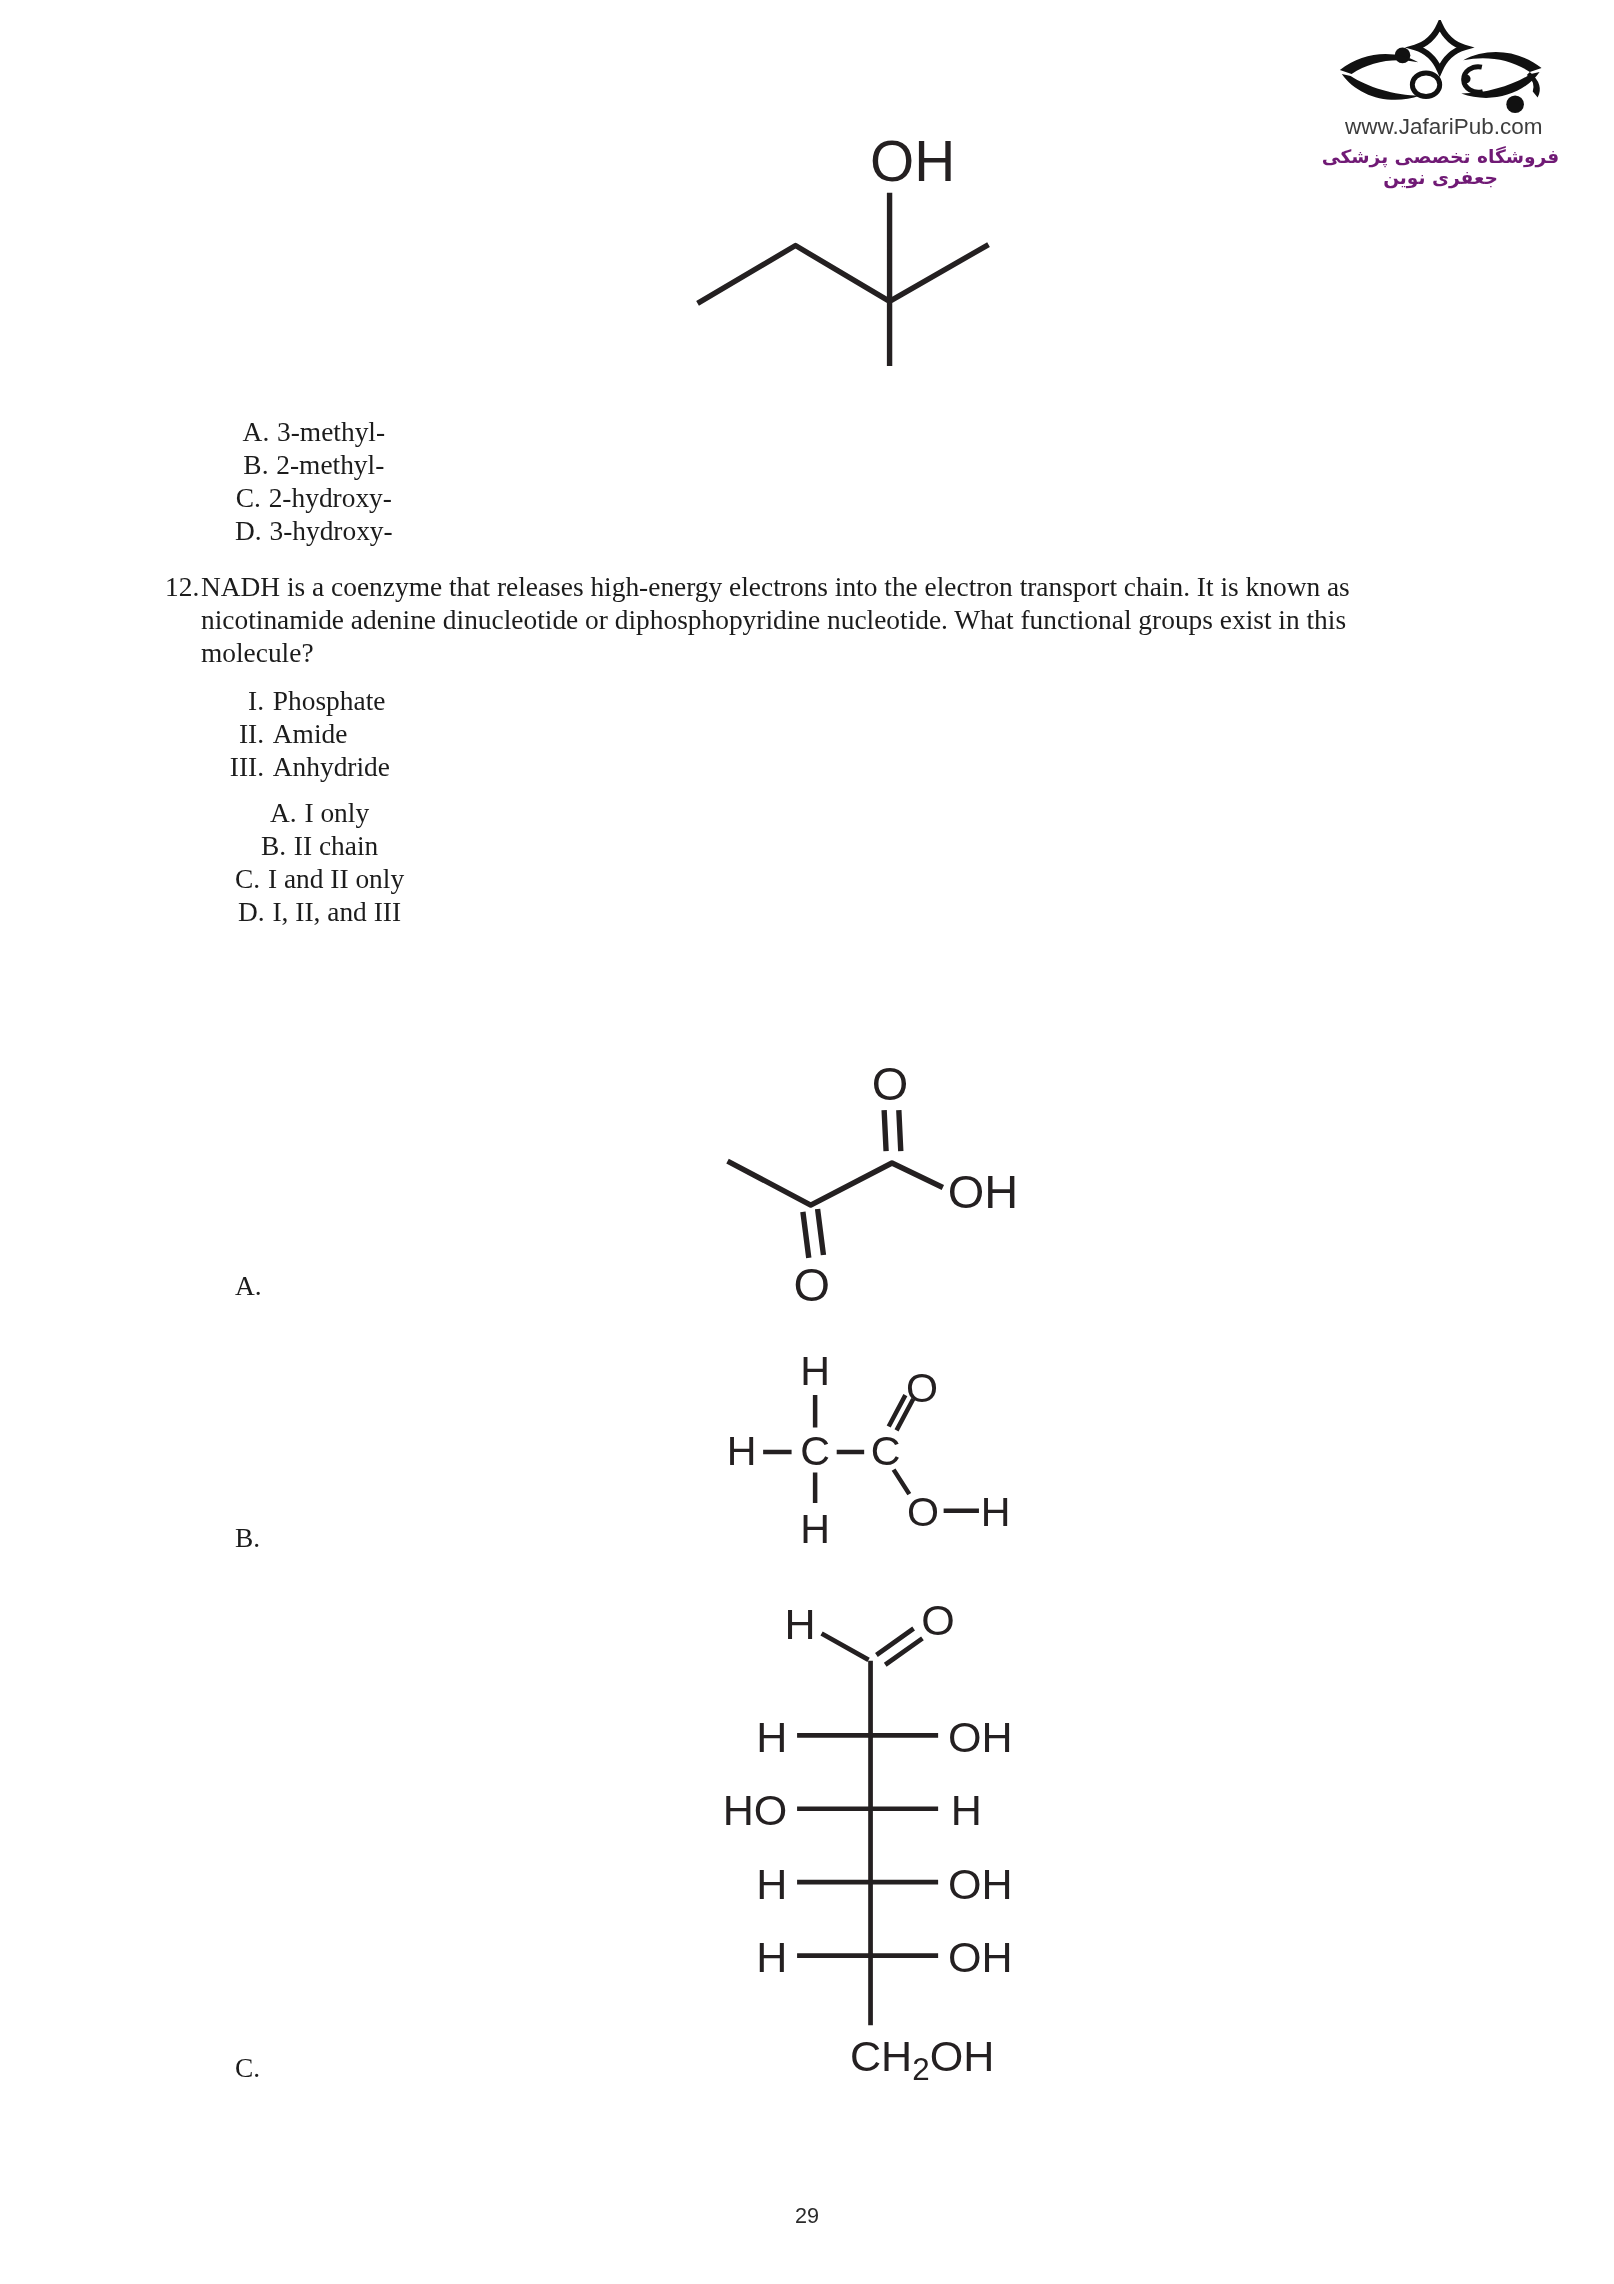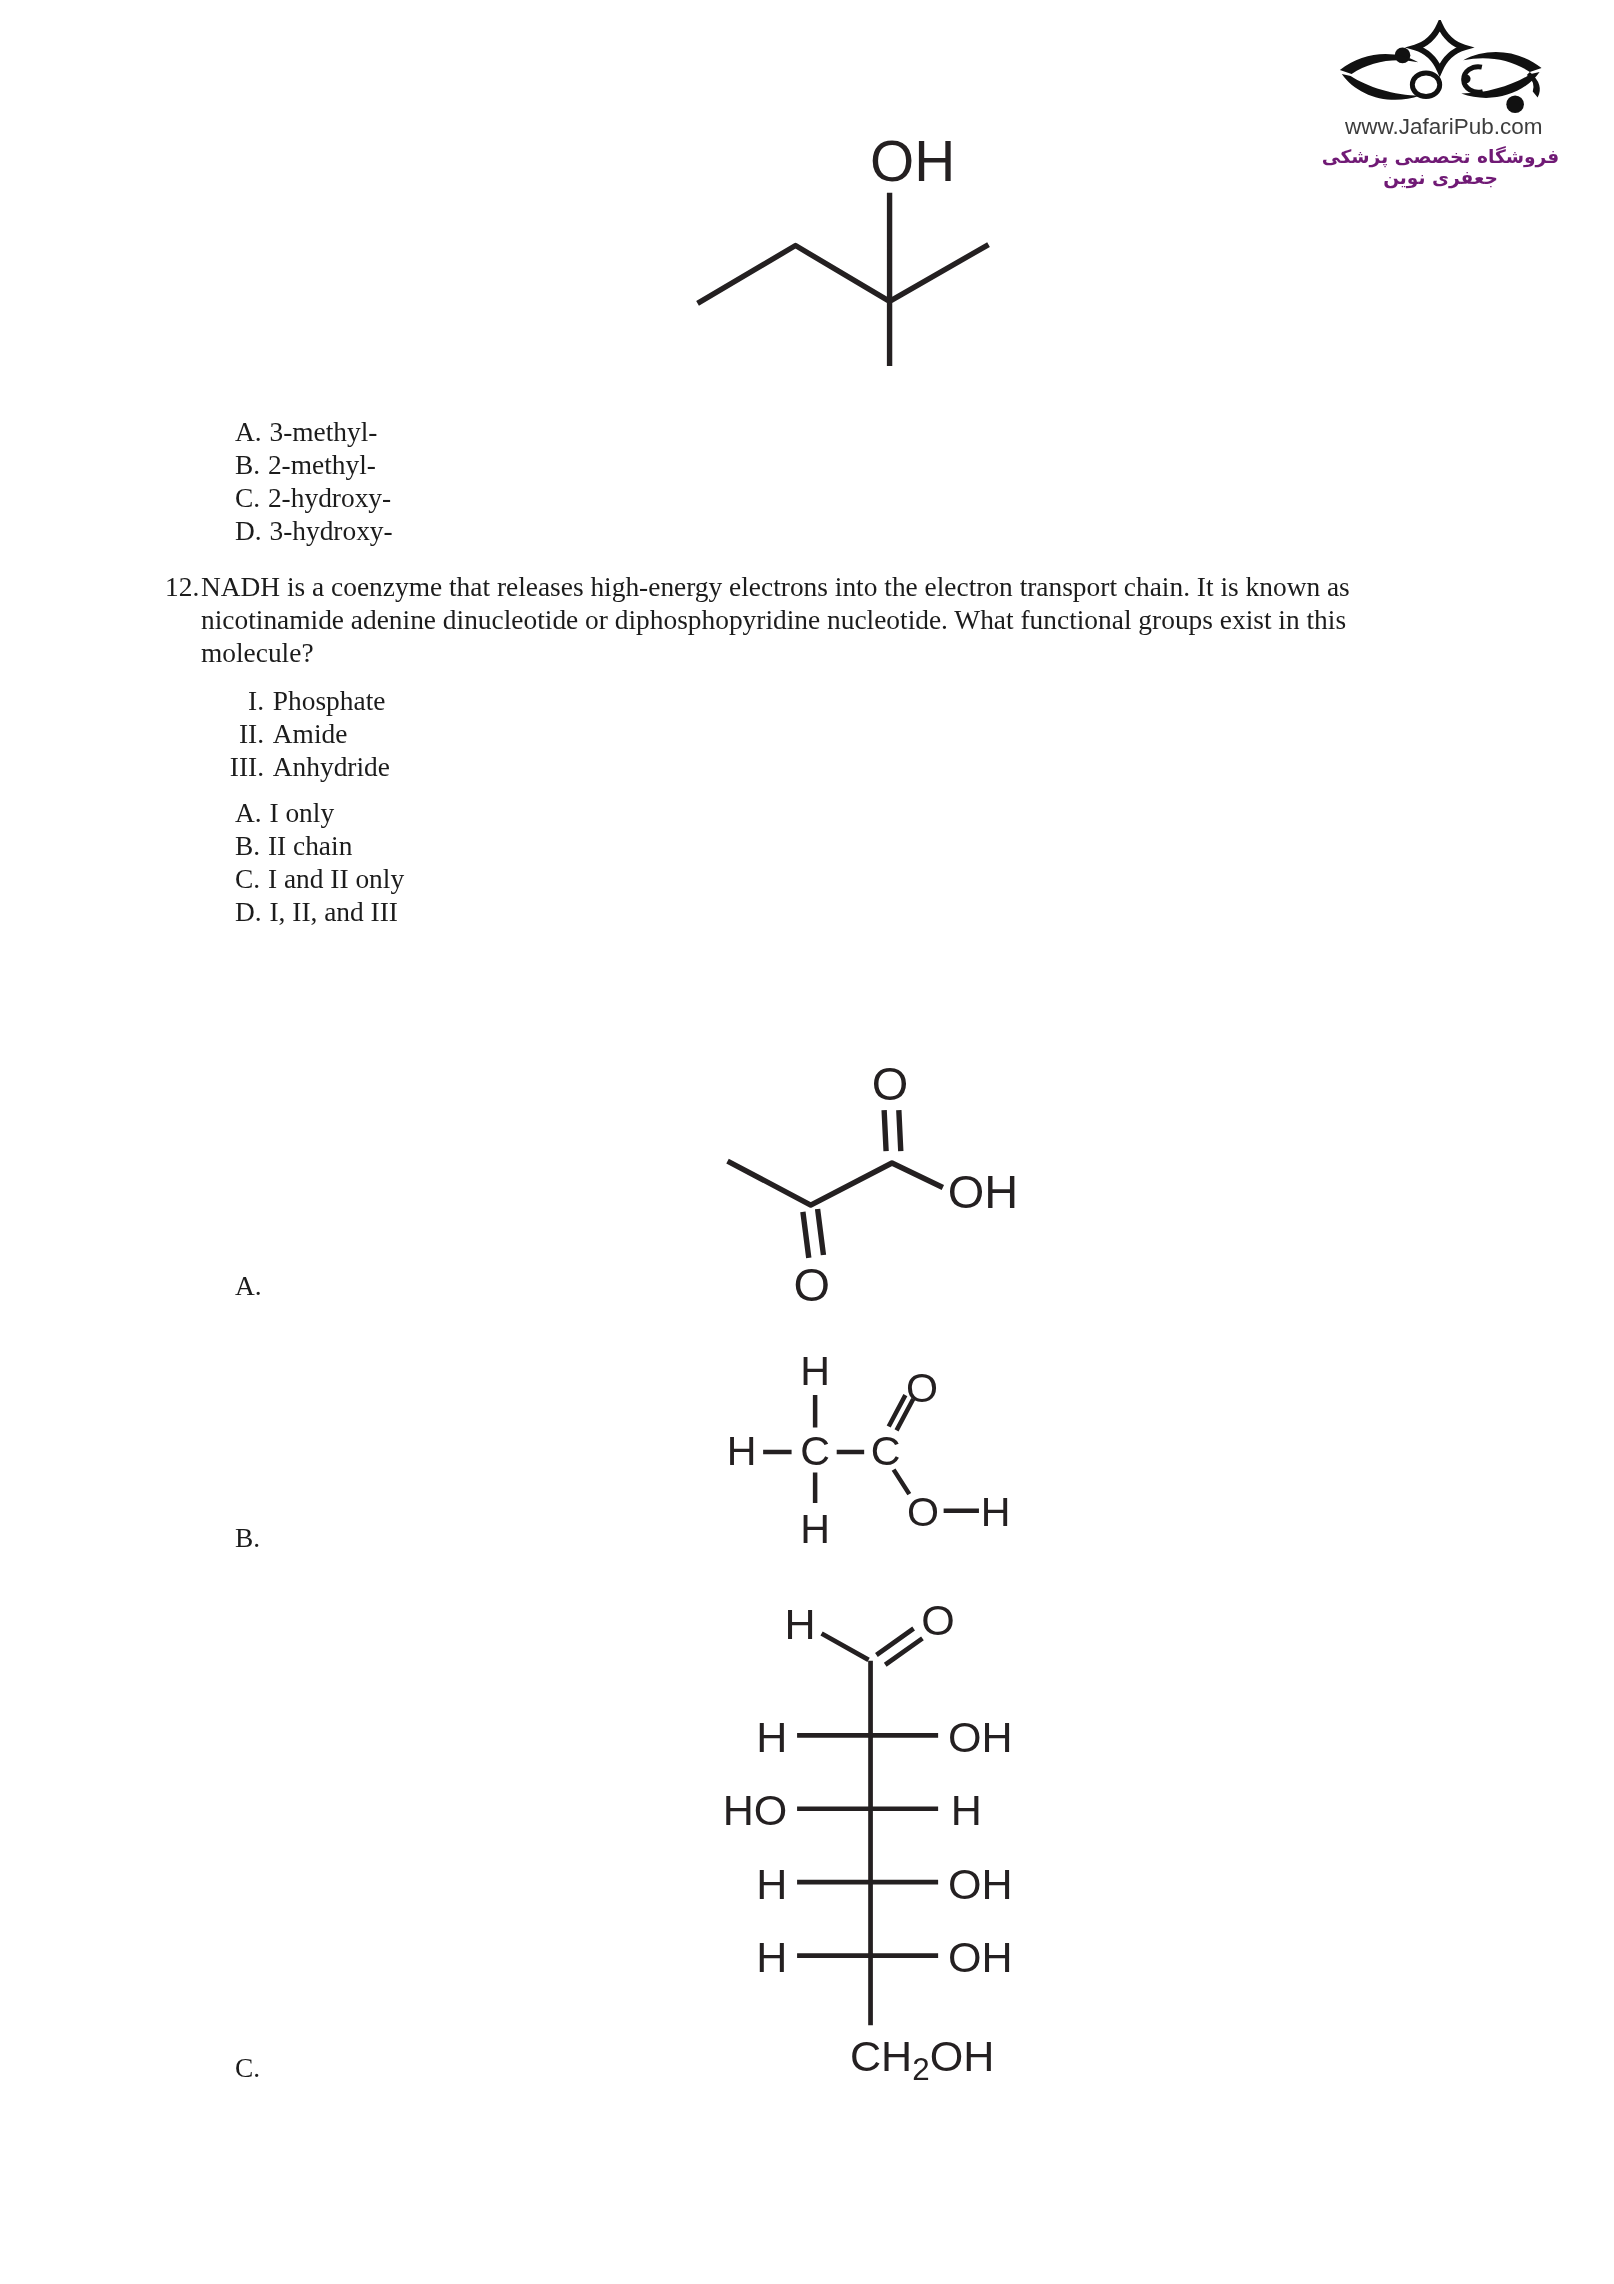--- a/index.html
+++ b/index.html
@@ -8,21 +8,21 @@
     position:relative; width:1614px; height:2285px; background:#ffffff;
     font-family:"Liberation Serif", serif; color:#1c1c1c; overflow:hidden;
   }
   .abs { position:absolute; }
 
   
   .qpara { display:flex; font-size:27.4px; line-height:33px; }
   .qnum  { flex:0 0 36px; }
   .qtext { flex:1; }
 
-  .optrow { font-size:27.4px; line-height:33px; white-space:nowrap; }
+  .optrow { font-size:27.4px; line-height:33px; white-space:nowrap;text-align:center; }
   .optrow .otext { margin-left:7.8px; }
 
   .romanrow { display:flex; font-size:27.4px; line-height:33px; white-space:nowrap; }
   .romanrow .rnum { flex:0 0 90px; text-align:right; }
   .romanrow .rtext { margin-left:8.8px; }
 
   .choice-label { font-size:27.4px; line-height:32px; }
 
   
   svg.struct { position:absolute; overflow:visible; }
@@ -158,15 +158,16 @@
     <text x="803" y="1937" font-size="44" text-anchor="end">H</text>
     <text x="967" y="1937" font-size="44" text-anchor="start">OH</text>
 
     <text x="803" y="2012" font-size="44" text-anchor="end">H</text>
     <text x="967" y="2012" font-size="44" text-anchor="start">OH</text>
 
     <text x="867" y="2113" font-size="44"><tspan>CH</tspan><tspan font-size="32" dy="9">2</tspan><tspan font-size="44" dy="-9">OH</tspan></text>
   </svg>
   <div class="abs choice-label" style="left:235px; top:2052px;">C.</div>
 
+  <div class="page-footer">29</div>
 
 </div>
 
 
 </body></html>

